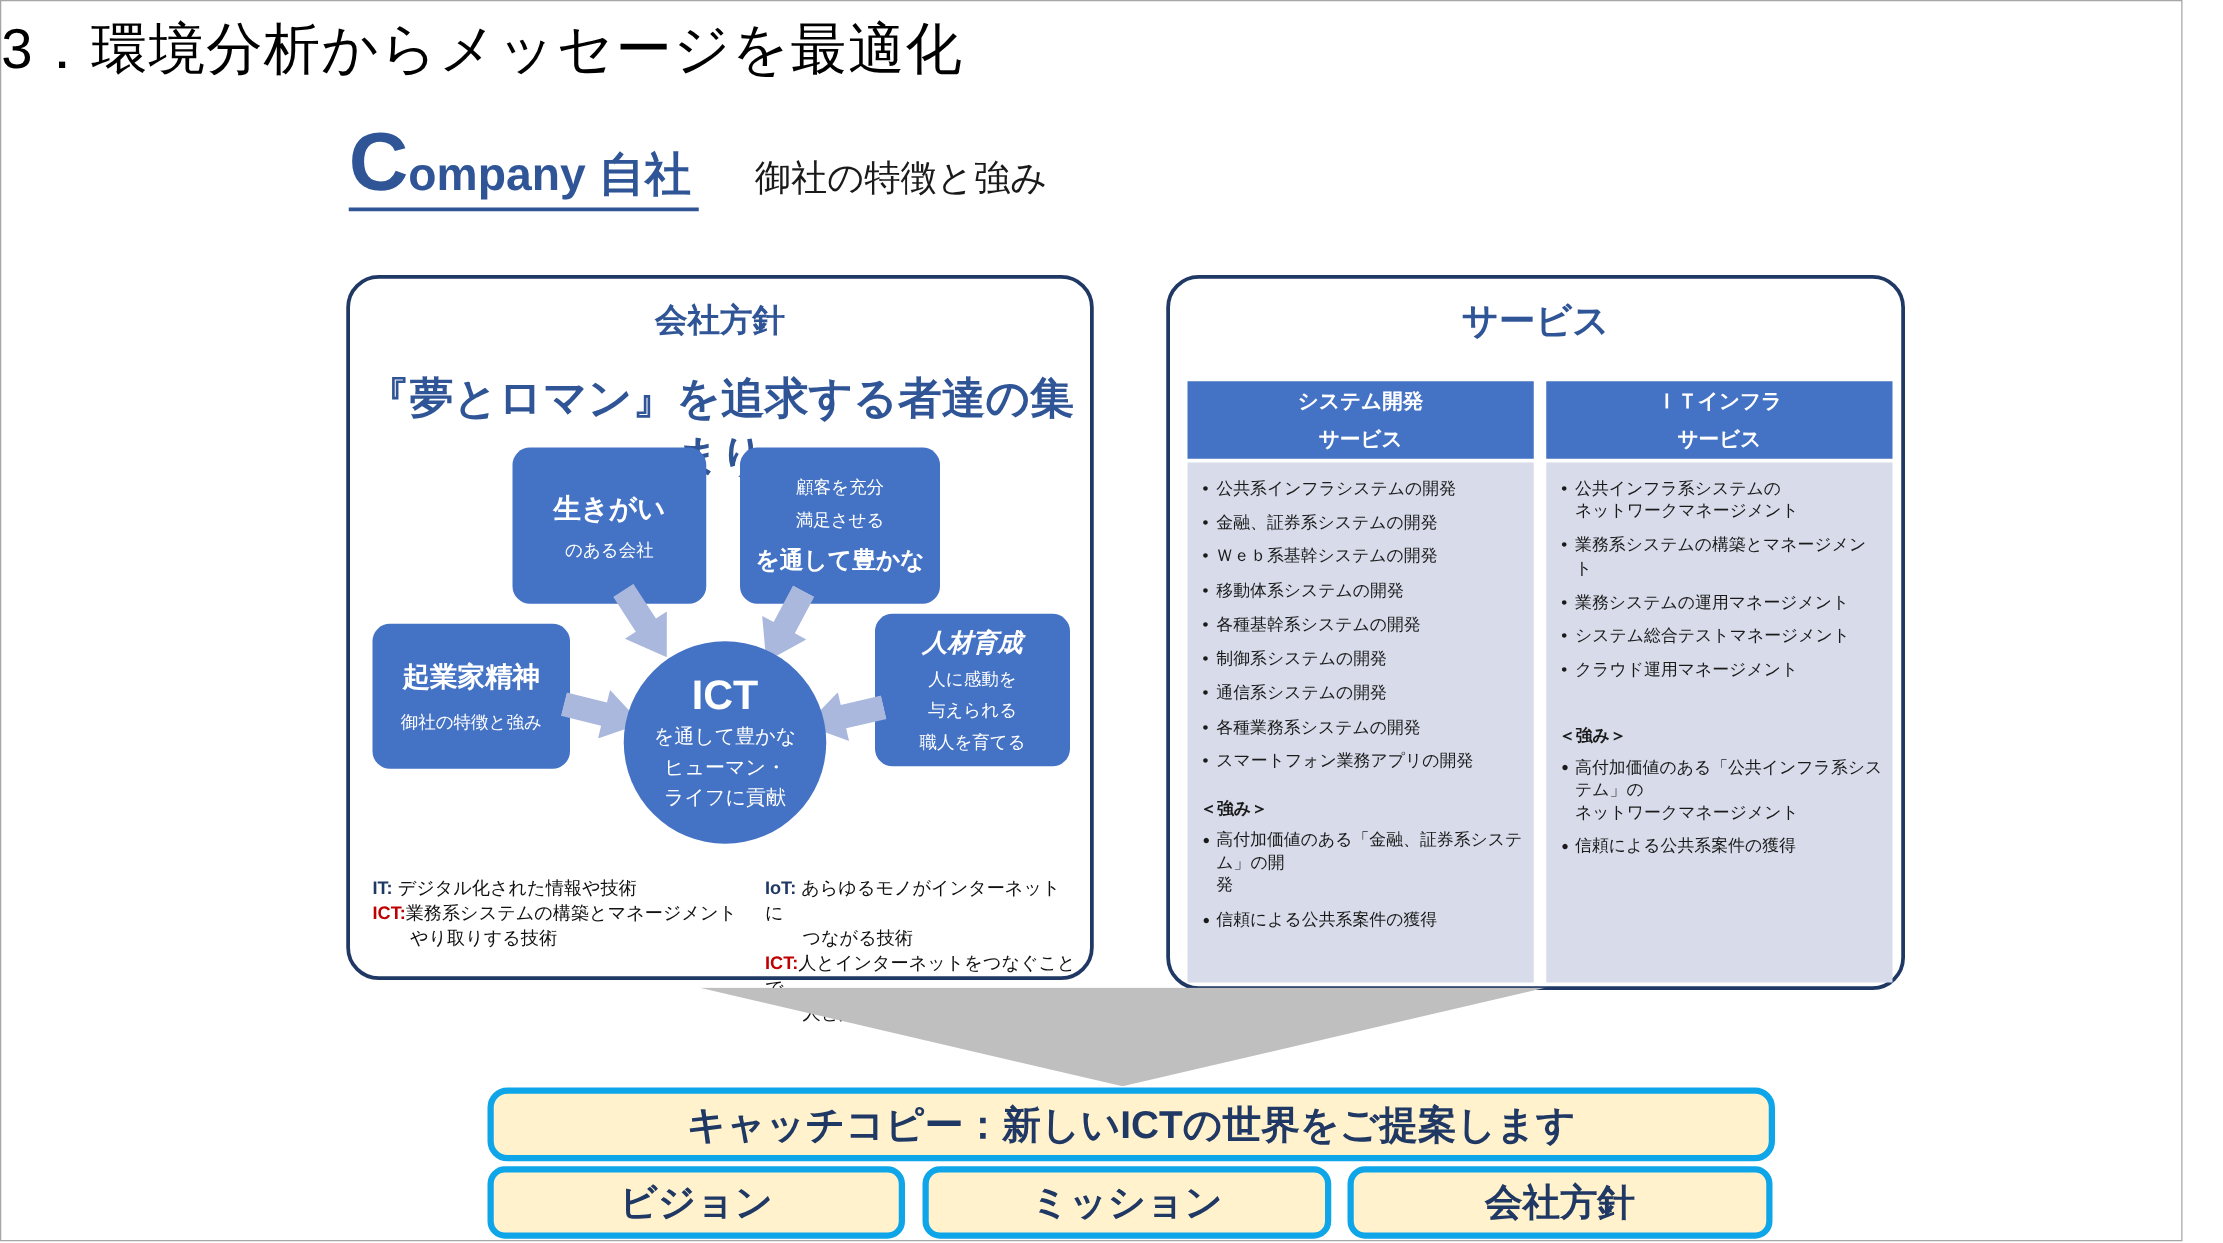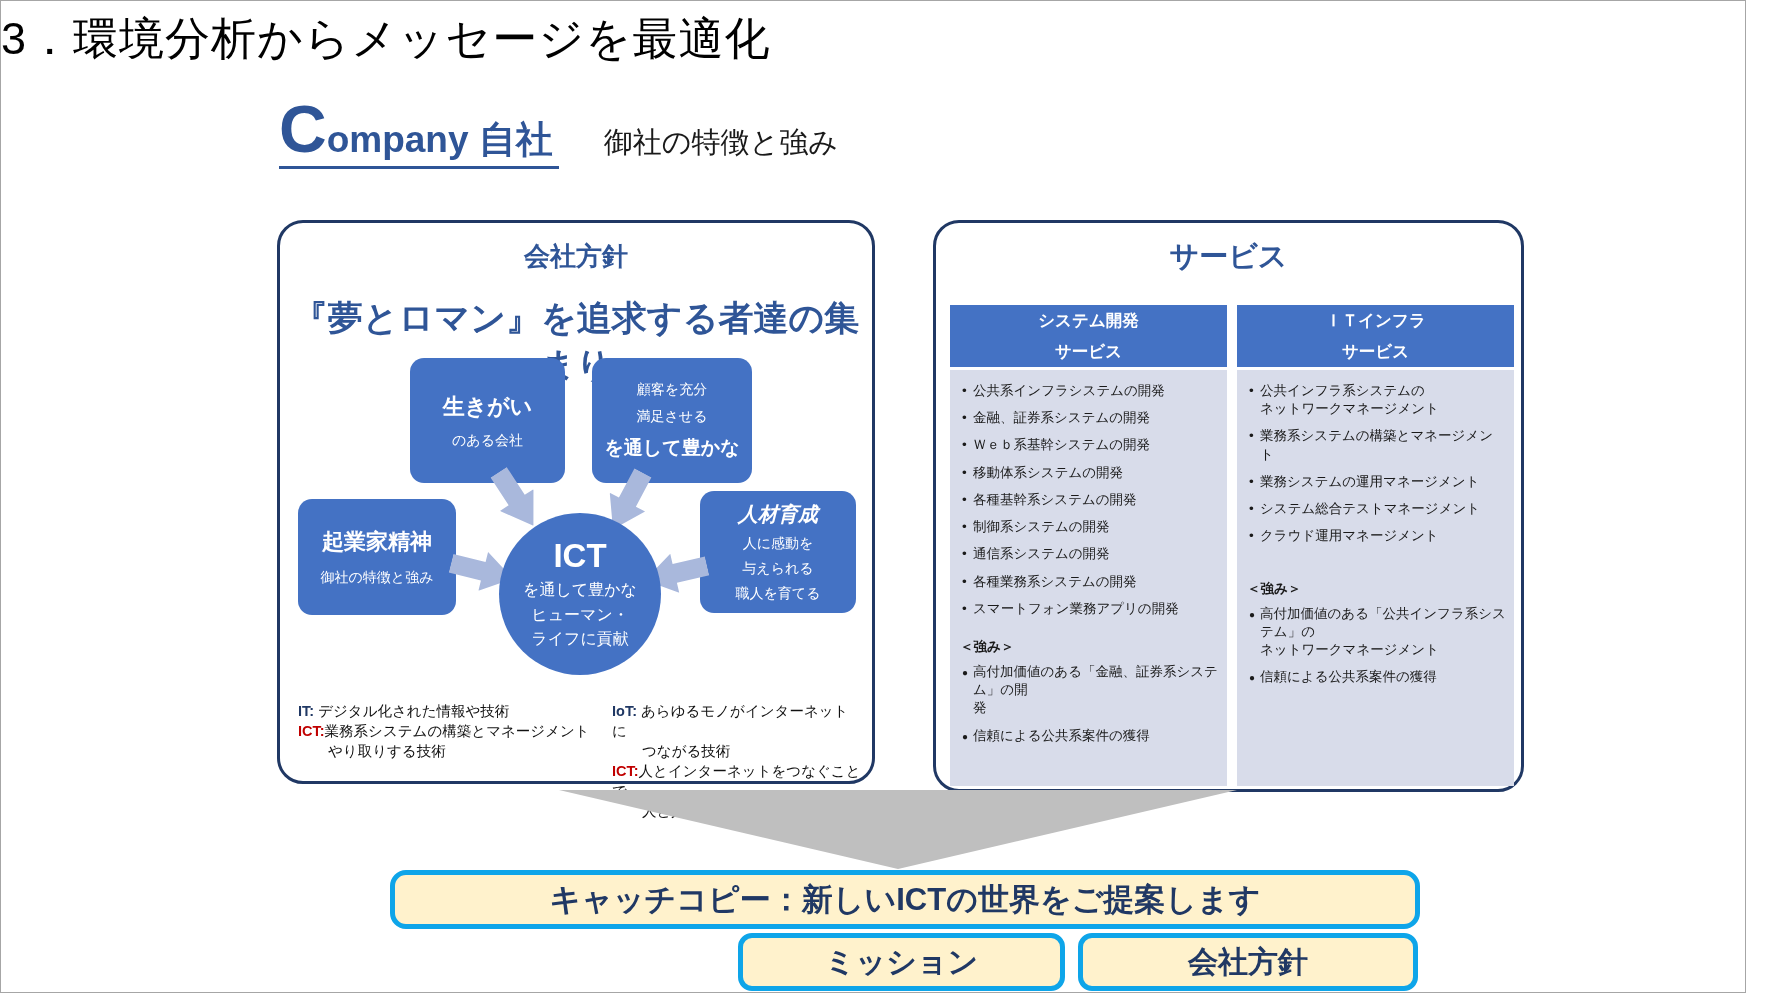--- a/index.html
+++ b/index.html
@@ -205,17 +205,18 @@
             <li>信頼による公共系案件の獲得</li>
           </ul>
         </div>
       </div>
     </div>
 
     <div class="merge-arrow"></div>
 
     <div class="cream catch">キャッチコピー：新しいICTの世界をご提案します</div>
 
+    <div class="cream btn" id="btn-vision">ビジョン</div>
     <div class="cream btn" id="btn-mission">ミッション</div>
     <div class="cream btn" id="btn-policy">会社方針</div>
 
   </div>
 </div>
 
 </body></html>

